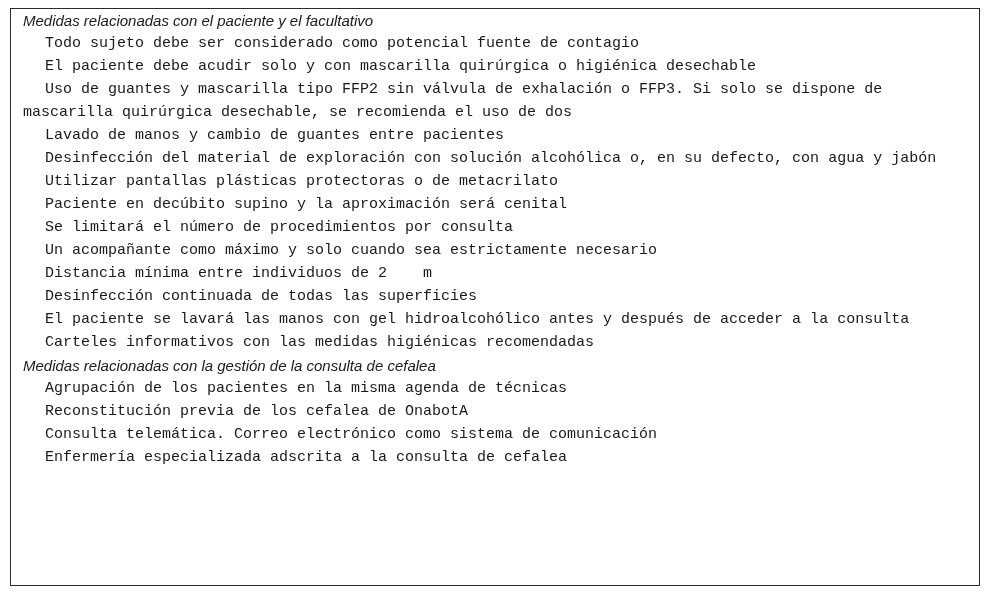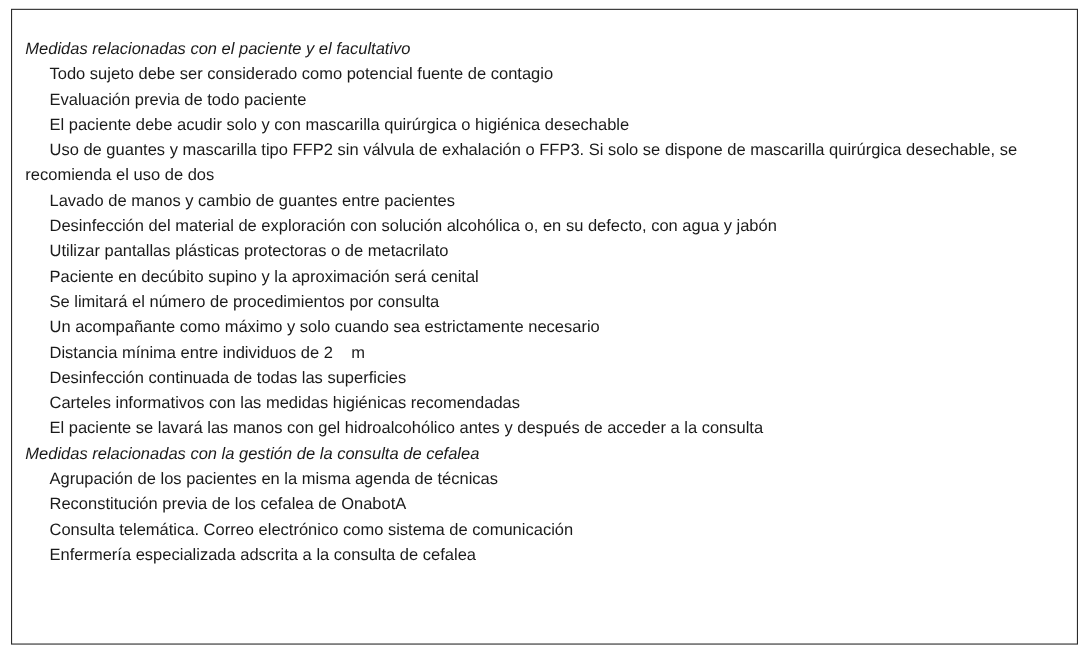--- a/index.html
+++ b/index.html
@@ -11,62 +11,62 @@
     font-family: "Liberation Sans", "DejaVu Sans", sans-serif;
   }
   .table-box {
     position: absolute;
     left: 10px;
     top: 8px;
     width: 970px;
     height: 578px;
     border: 1.5px solid #2b2b2b;
     box-sizing: border-box;
-    padding: 24px 12px 6px 12px;
+    padding: 0 12px 6px 12px;
     overflow: hidden;
     color: #1a1a1a;
     font-size: 15px;
     line-height: 23px;
   }
   .section-title {
     font-style: italic;
     white-space: pre-wrap;
   }
   .measure-item {
     text-indent: 22px;   
     white-space: pre-wrap;
+    font-family: Liberation Mono, monospace;
   }
 </style>
 </head>
 <body>
 
 <div class="table-box">
 
   <div class="section">
     <div class="section-title">Medidas relacionadas con el paciente y el facultativo</div>
     <div class="measure-item">Todo sujeto debe ser considerado como potencial fuente de contagio</div>
-    <div class="measure-item">Evaluación previa de todo paciente</div>
     <div class="measure-item">El paciente debe acudir solo y con mascarilla quirúrgica o higiénica desechable</div>
     <div class="measure-item">Uso de guantes y mascarilla tipo FFP2 sin válvula de exhalación o FFP3. Si solo se dispone de mascarilla quirúrgica desechable, se recomienda el uso de dos</div>
     <div class="measure-item">Lavado de manos y cambio de guantes entre pacientes</div>
     <div class="measure-item">Desinfección del material de exploración con solución alcohólica o, en su defecto, con agua y jabón</div>
   </div>
 
   <div class="section">
     <div class="measure-item">Utilizar pantallas plásticas protectoras o de metacrilato</div>
     <div class="measure-item">Paciente en decúbito supino y la aproximación será cenital</div>
     <div class="measure-item">Se limitará el número de procedimientos por consulta</div>
   </div>
 
   <div class="section">
     <div class="measure-item">Un acompañante como máximo y solo cuando sea estrictamente necesario</div>
     <div class="measure-item">Distancia mínima entre individuos de 2&nbsp;&nbsp;&nbsp;&nbsp;m</div>
     <div class="measure-item">Desinfección continuada de todas las superficies</div>
+    <div class="measure-item">El paciente se lavará las manos con gel hidroalcohólico antes y después de acceder a la consulta</div>
     <div class="measure-item">Carteles informativos con las medidas higiénicas recomendadas</div>
-    <div class="measure-item">El paciente se lavará las manos con gel hidroalcohólico antes y después de acceder a la consulta</div>
   </div>
 
   <div class="section">
     <div class="section-title">Medidas relacionadas con la gestión de la consulta de cefalea</div>
     <div class="measure-item">Agrupación de los pacientes en la misma agenda de técnicas</div>
     <div class="measure-item">Reconstitución previa de los cefalea de OnabotA</div>
     <div class="measure-item">Consulta telemática. Correo electrónico como sistema de comunicación</div>
     <div class="measure-item">Enfermería especializada adscrita a la consulta de cefalea</div>
   </div>
 

